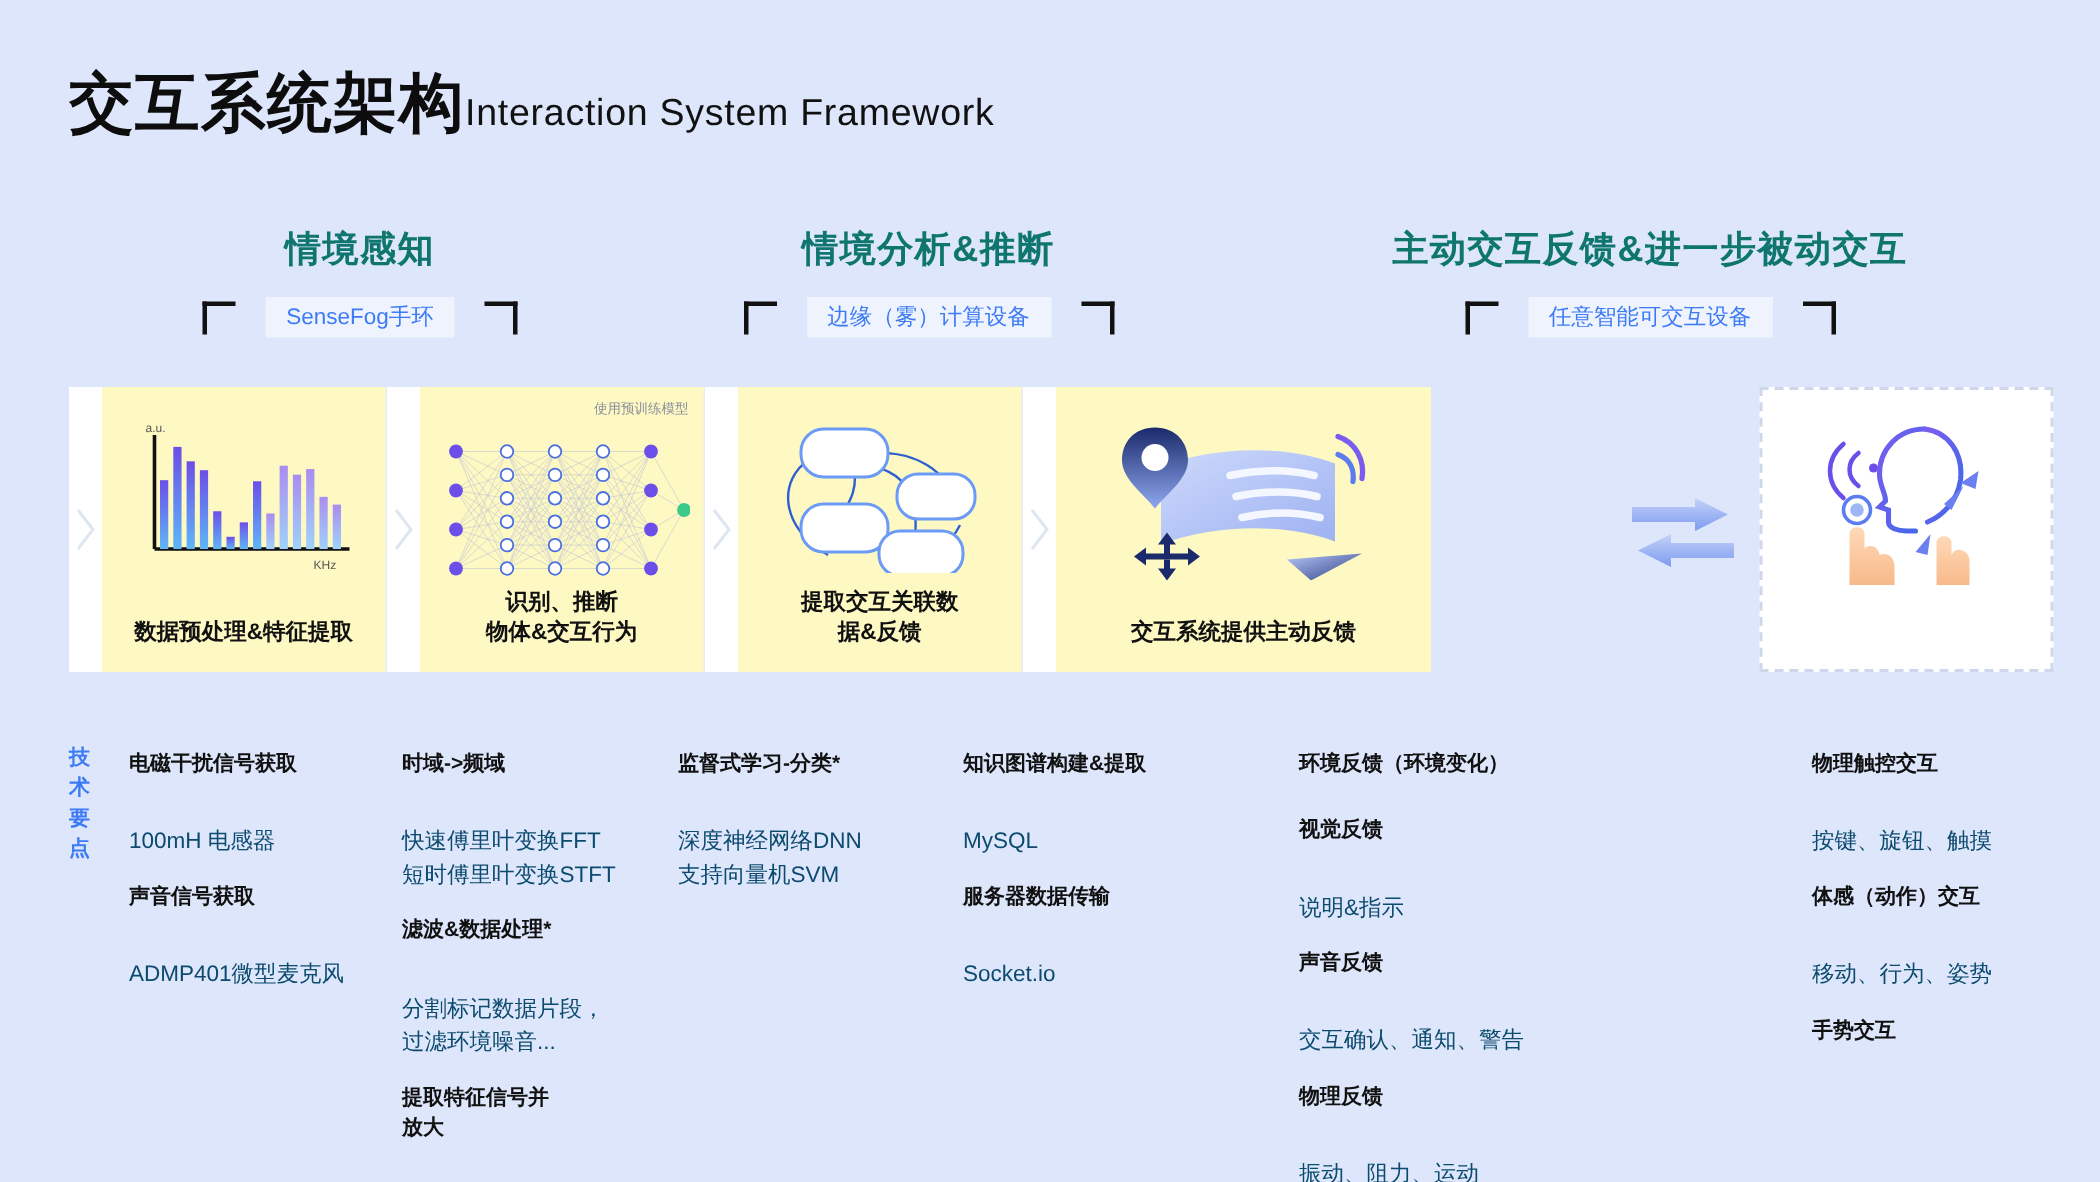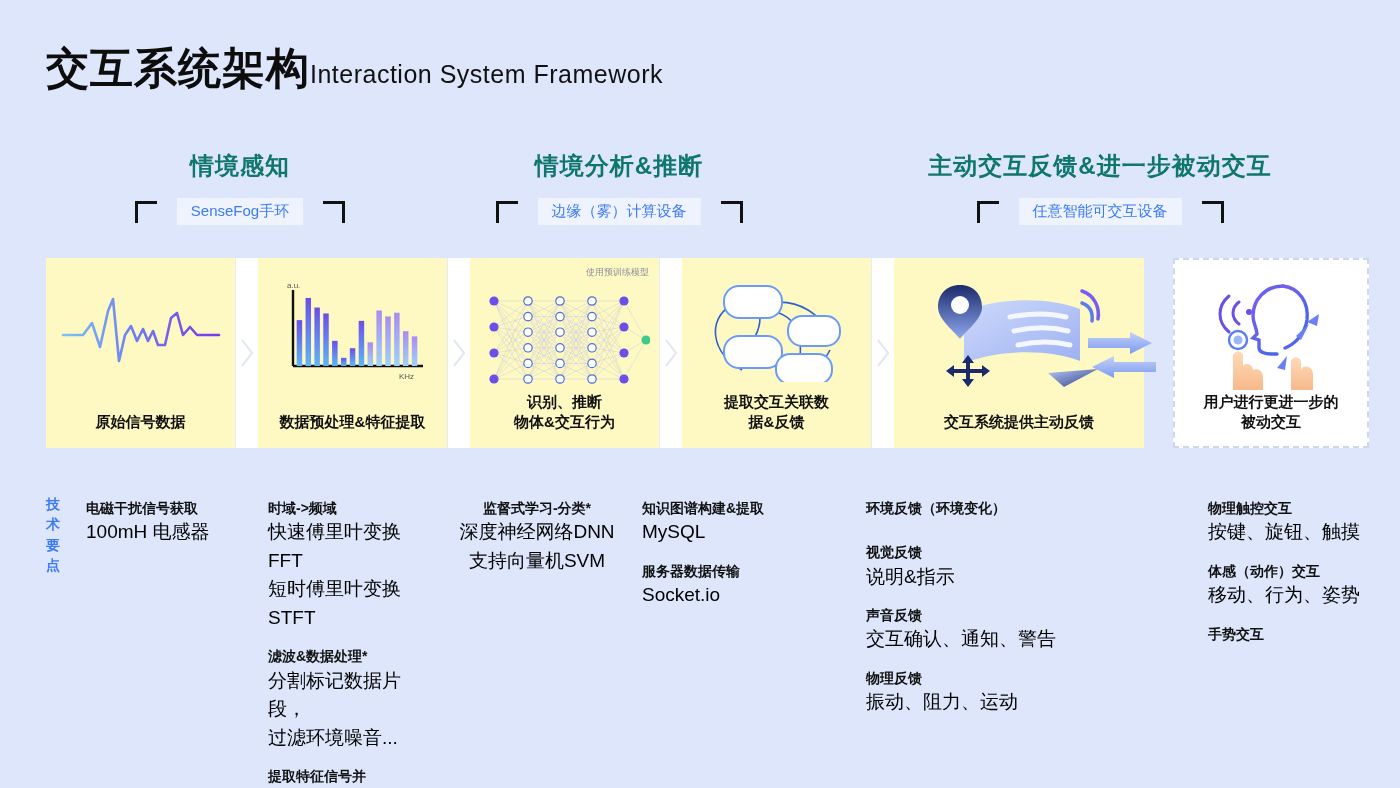--- a/index.html
+++ b/index.html
@@ -60,21 +60,21 @@
 
   
   .vlabel {
     position: absolute; left: 44px; top: 494px; width: 18px;
     font-size: 14px; font-weight: bold; color: #3d7bf5; line-height: 1.45;
     text-align: center;
   }
   .col { position: absolute; top: 498px; }
   .item { margin-bottom: 14px; }
   .item-h { font-size: 14px; font-weight: bold; color: #111; line-height: 1.45; white-space: pre-line; }
-  .item-s { font-size: 19px; color: #000000; line-height: 1.5; white-space: pre-line; }
+  .item-s { font-size: 15px; color: #0c4a6e; line-height: 1.5; white-space: pre-line; margin-top: 32px; }
   .gap { margin-bottom: 24px; }
 </style>
 </head>
 <body>
 
 <div class="header">
   <div class="title-cn">交互系统架构</div>
   <div class="title-en">Interaction System Framework</div>
 </div>
 
@@ -100,35 +100,20 @@
   <div class="phase-title">主动交互反馈&amp;进一步被动交互</div>
   <div class="phase-device">
     <span class="bracket l"></span>
     <span class="device-label">任意智能可交互设备</span>
     <span class="bracket r"></span>
   </div>
 </div>
 
 <div class="strip">
 
-  <div class="card" style="width:190px;">
-    <div class="card-art">
-      <svg width="160" height="90" viewBox="0 0 160 90">
-        <defs>
-          <linearGradient id="wg" x1="0" y1="0" x2="1" y2="0">
-            <stop offset="0%" stop-color="#7cc4f7"></stop>
-            <stop offset="45%" stop-color="#6e7ef0"></stop>
-            <stop offset="100%" stop-color="#7c37e8"></stop>
-          </linearGradient>
-        </defs>
-        <polyline fill="none" stroke="url(#wg)" stroke-width="2.6" stroke-linejoin="round" stroke-linecap="round" points="2,52 22,52 31,40 39,64 47,28 52,16 58,78 64,52 70,43 76,58 82,46 87,58 92,48 97,62 104,62 110,35 116,30 122,52 129,44 136,52 158,52"></polyline>
-      </svg>
-    </div>
-    <div class="card-label">原始信号数据</div>
-  </div>
 
   <div class="chev">
     <svg width="14" height="30" viewBox="0 0 14 30">
         <path d="M2 2 L12 15 L2 28" fill="none" stroke="#dfe6f3" stroke-width="2"></path>
       </svg>
   </div>
 
   <div class="card" style="width:190px;">
     <div class="card-art">
       <svg width="160" height="108" viewBox="0 0 160 108" id="spectrum-svg">
@@ -460,55 +445,57 @@
       <circle cx="47" cy="70" r="4.5" fill="#9db6f5"></circle>
 
       <path d="M100 120 L100 92 C100 86 110 86 110 92 L110 100 C112 94 122 96 122 104 L122 120 Z" fill="url(#skin)"></path>
       <g fill="#6b7ff0">
         <path d="M116 52 L128 44 L126 56 Z"></path>
         <path d="M118 54 L110 70 L105 66 Z"></path>
         <path d="M96 86 L86 98 L94 100 Z"></path>
       </g>
     </svg>
   </div>
-  <div class="card-label">用户进行更进一步的
-被动交互</div>
 </div>
 
 <div class="vlabel">
     <div>技</div>
     <div>术</div>
     <div>要</div>
     <div>点</div>
   </div>
 
 <div class="col" id="col0" style="left:86px; width:170px;">
     <div class="item">
       <div class="item-h">电磁干扰信号获取</div>
       <div class="item-s">100mH 电感器</div>
     </div>
+    <div class="item">
+      <div class="item-h">声音信号获取</div>
+      <div class="item-s">ADMP401微型麦克风</div>
+    </div>
   </div>
 <div class="col" id="col1" style="left:268px; width:160px;">
     <div class="item">
       <div class="item-h">时域-&gt;频域</div>
       <div class="item-s">快速傅里叶变换FFT
 短时傅里叶变换STFT</div>
     </div>
     <div class="item">
       <div class="item-h">滤波&amp;数据处理*</div>
       <div class="item-s">分割标记数据片段，
 过滤环境噪音...</div>
     </div>
     <div class="item">
       <div class="item-h">提取特征信号并
 放大</div>
       <div class="item-s">Z-score标准化</div>
     </div>
   </div>
-<div class="col" id="col2" style="left:452px; width:170px;text-align:center;">
+<div class="col" id="col2" style="left:452px; width:170px;">
     <div class="item">
       <div class="item-h">监督式学习-分类*</div>
       <div class="item-s">深度神经网络DNN
 支持向量机SVM</div>
     </div>
   </div>
 <div class="col" id="col3" style="left:642px; width:180px;">
     <div class="item">
       <div class="item-h">知识图谱构建&amp;提取</div>
       <div class="item-s">MySQL</div>

